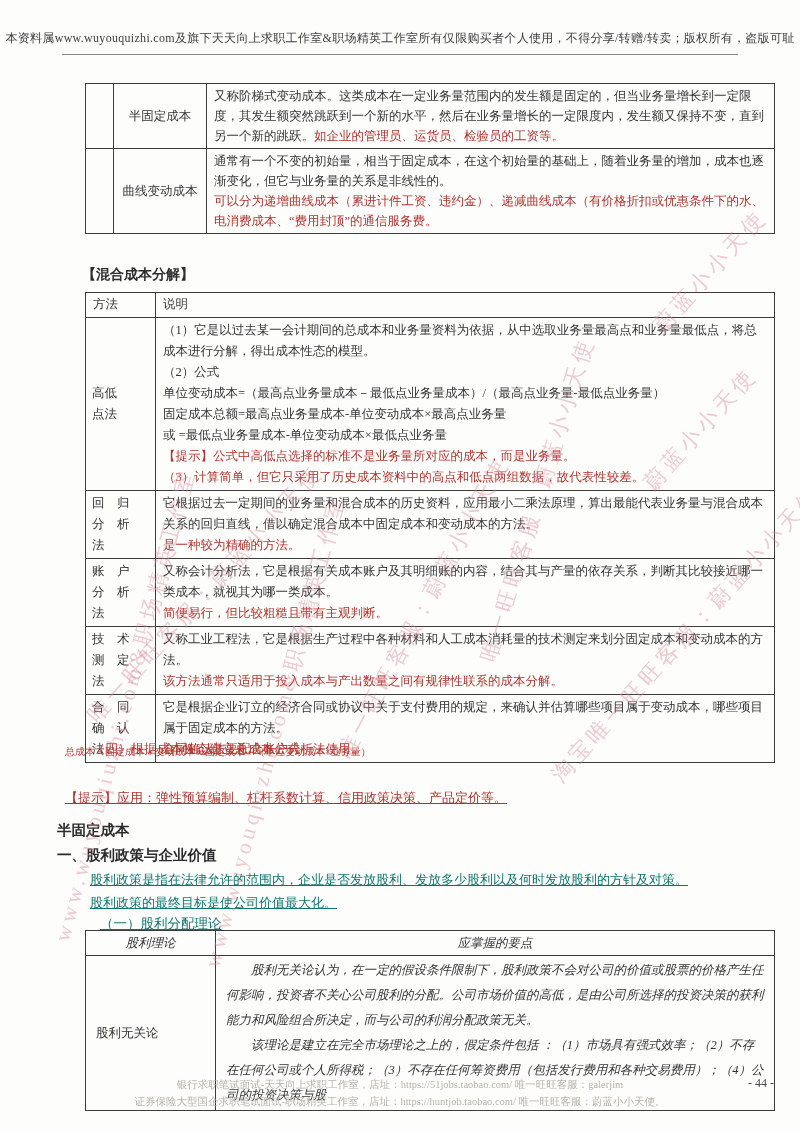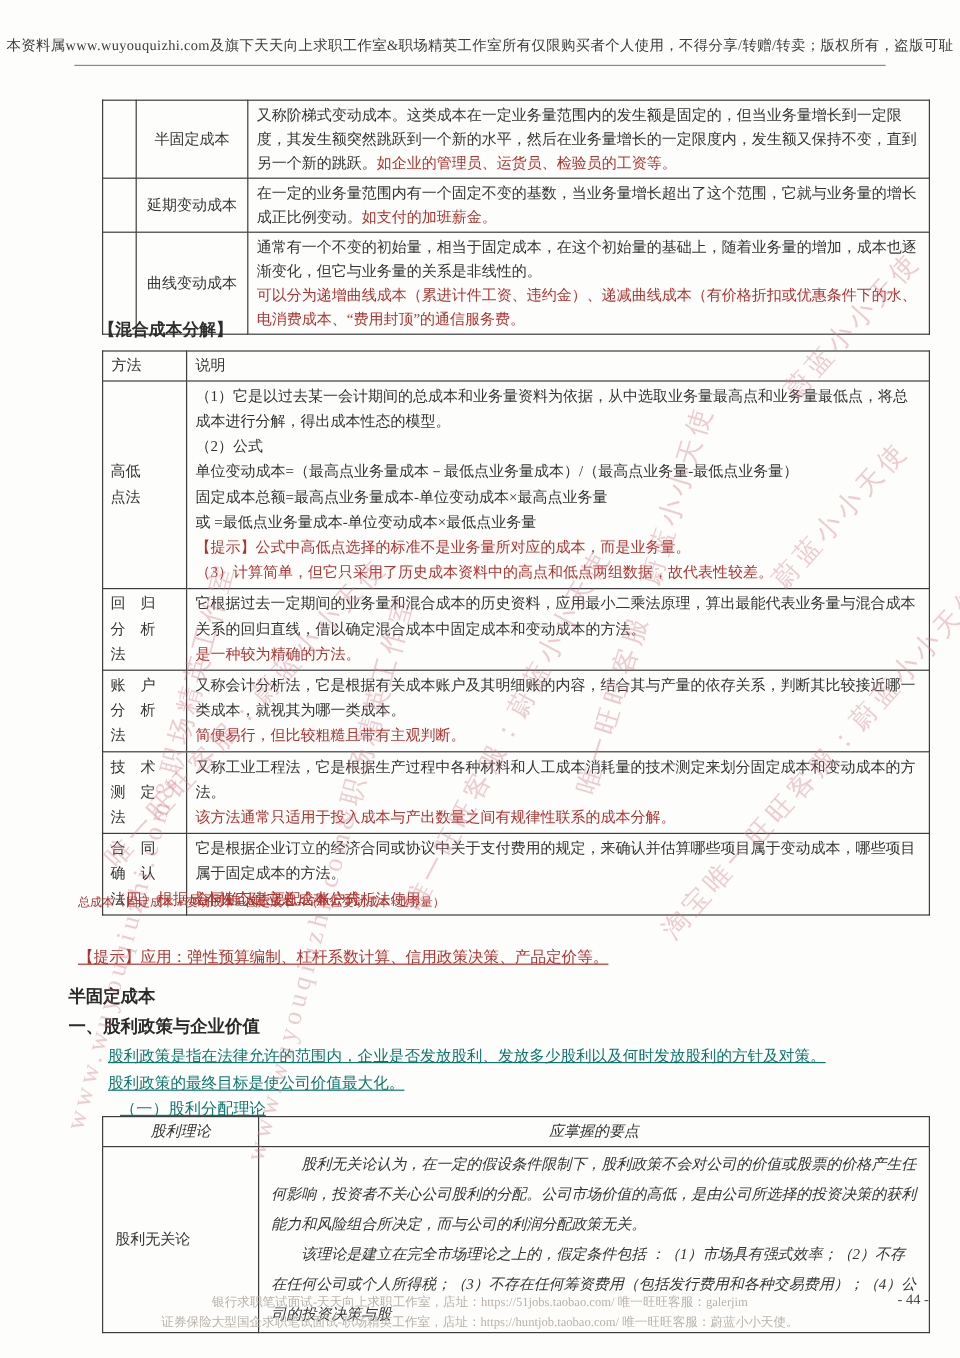--- a/index.html
+++ b/index.html
@@ -81,27 +81,20 @@
       <tbody>
           <tr>
         <td class="spacer-cell"></td>
         <td class="label-cell">半固定成本</td>
         <td>
           <span>又称阶梯式变动成本。这类成本在一定业务量范围内的发生额是固定的，但当业务量增长到一定限度，其发生额突然跳跃到一个新的水平，然后在业务量增长的一定限度内，发生额又保持不变，直到另一个新的跳跃。</span><span class="red">如企业的管理员、运货员、检验员的工资等。</span>
         </td>
       </tr>
       <tr>
         <td class="spacer-cell"></td>
-        <td class="label-cell">延期变动成本</td>
-        <td>
-          <span>在一定的业务量范围内有一个固定不变的基数，当业务量增长超出了这个范围，它就与业务量的增长成正比例变动。</span><span class="red">如支付的加班薪金。</span>
-        </td>
-      </tr>
-      <tr>
-        <td class="spacer-cell"></td>
         <td class="label-cell">曲线变动成本</td>
         <td>
           <div>通常有一个不变的初始量，相当于固定成本，在这个初始量的基础上，随着业务量的增加，成本也逐渐变化，但它与业务量的关系是非线性的。</div>
           <div class="red">可以分为递增曲线成本（累进计件工资、违约金）、递减曲线成本（有价格折扣或优惠条件下的水、电消费成本、“费用封顶”的通信服务费。</div>
         </td>
       </tr>
     </tbody>
       </table>
 
     <div class="sec-h">【混合成本分解】</div>

